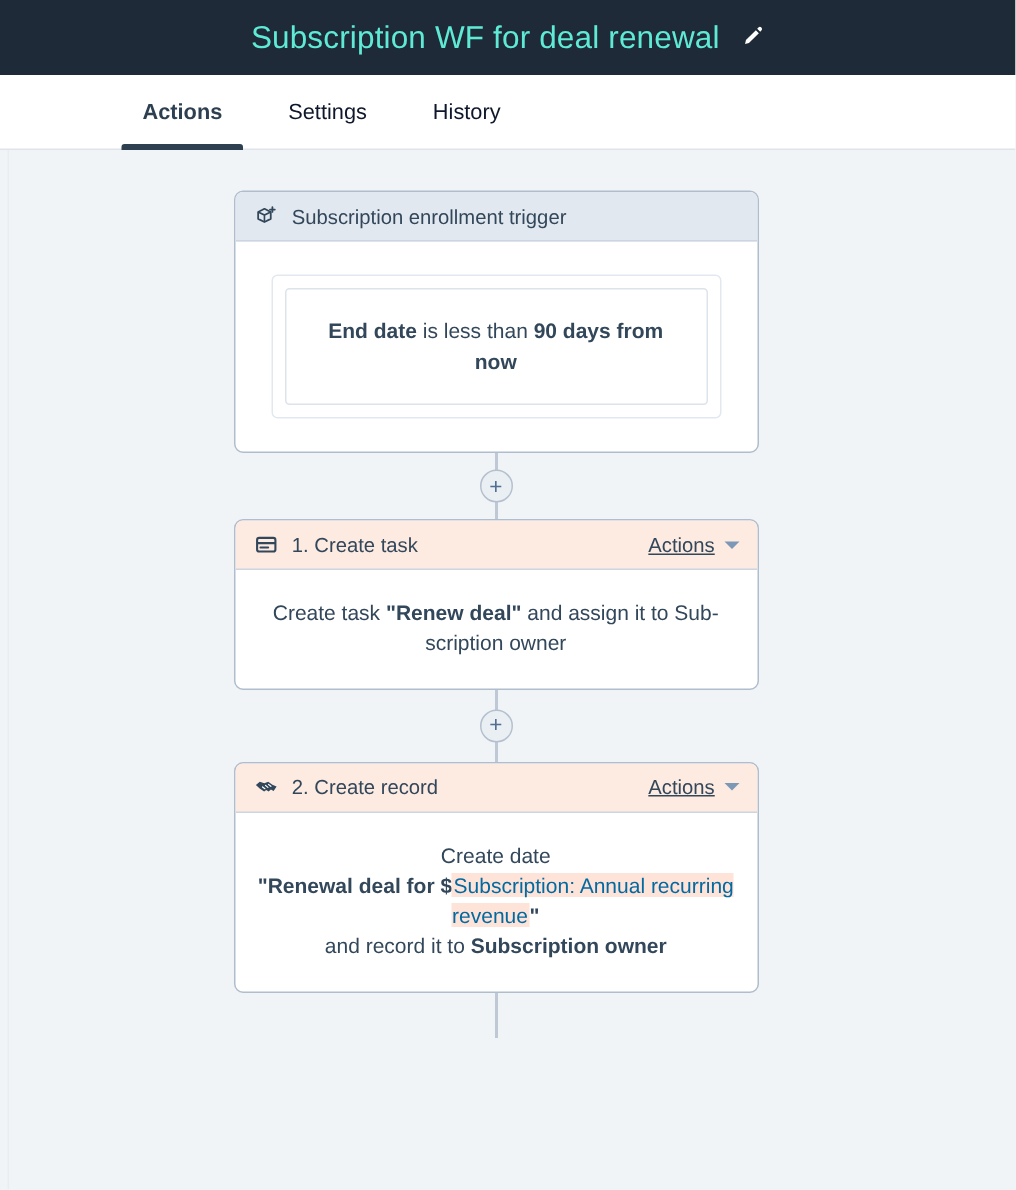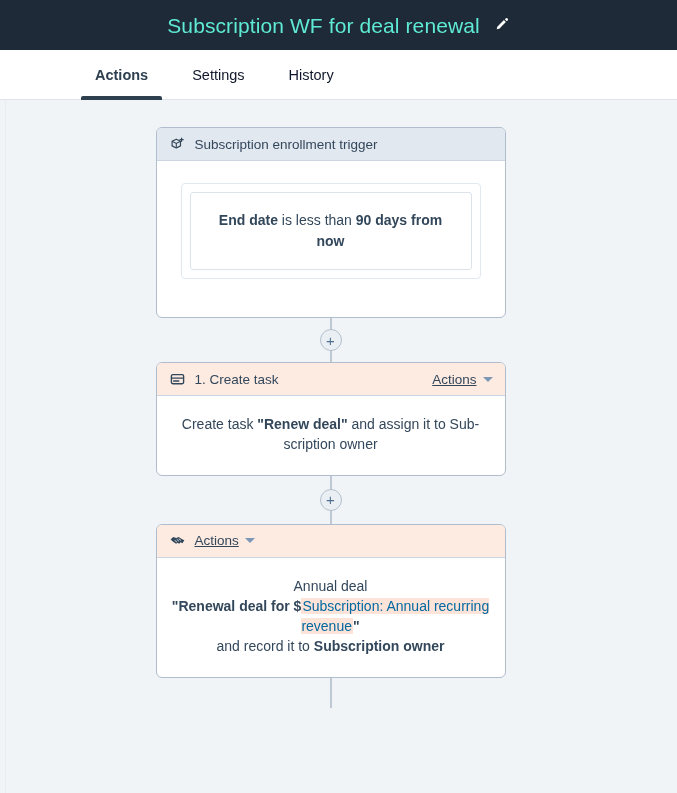--- a/index.html
+++ b/index.html
@@ -187,21 +187,21 @@
     line-height: 1.45;
     color: #33475b;
   }
   .card-body b { font-weight: 700; }
 
   
   .filter-outer {
     border: 1px solid #e2e8ef;
     border-radius: 4px;
     padding: 8px;
-    margin: 12px 24px 16px 24px;
+    margin: 12px 24px 0 24px;
   }
   .filter-inner {
     border: 1px solid #dde3ea;
     border-radius: 3px;
     padding: 17px 18px;
     font-size: 14px;
     line-height: 1.5;
     text-align: center;
     background: #ffffff;
   }
@@ -298,27 +298,28 @@
     </div>
 
     <div class="card">
       <div class="card-head action">
         <span class="head-icon">
           <svg viewBox="0 0 17 17" width="17" height="17" aria-hidden="true">
             <path d="M1.6 7.4 4.2 5.1l3.0 1.0 2.6-1.0 2.8 2.0 2.8 1.2-2.0 3.0-1.8-1.0-1.5 1.4-1.6-1.0-1.4 1.0-3.0-2.0-2.5-2.3z" fill="#33475b"></path>
             <path d="M6.0 8.6l1.6 1.2M8.0 7.6l1.6 1.3M10.0 6.9l1.6 1.3" stroke="#ffffff" stroke-width=".8" stroke-linecap="round"></path>
           </svg>
         </span>
+        <span class="head-label"><span>2.</span> <span>Create record</span></span>
         <span class="actions-menu">
           <span class="actions-link">Actions</span>
           <span class="caret-down"></span>
         </span>
       </div>
       <div class="card-body">
-        <div>Annual deal</div>
+        <div>Create date</div>
         <div><b>"Renewal deal for $</b><span class="token">Subscription: Annual recurring revenue</span><b>"</b></div>
         <div><span>and record it to </span><b>Subscription owner</b></div>
       </div>
     </div>
 
     <div class="connector" style="height:30px"></div>
 
   </div>
 </div>
 

